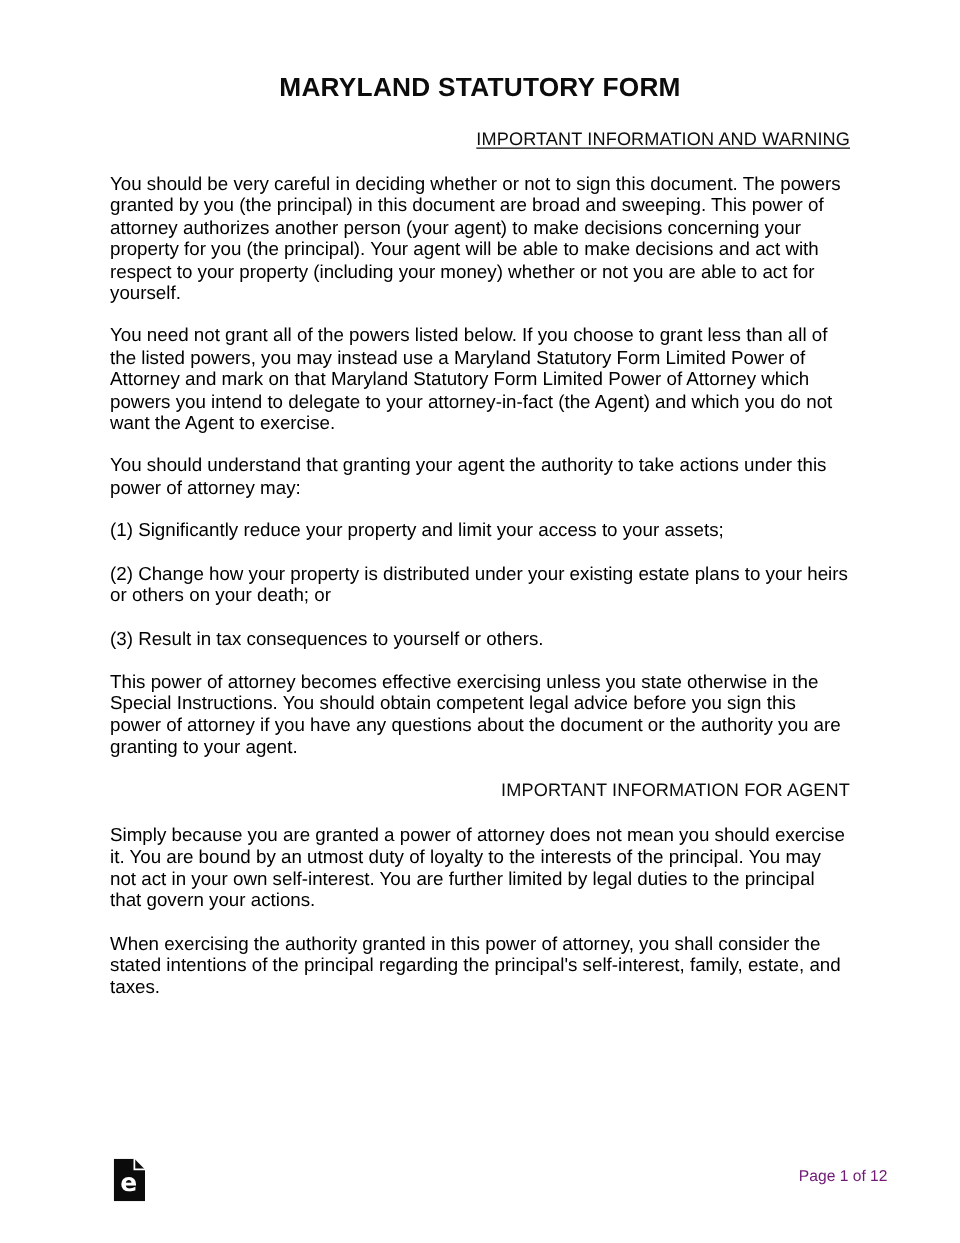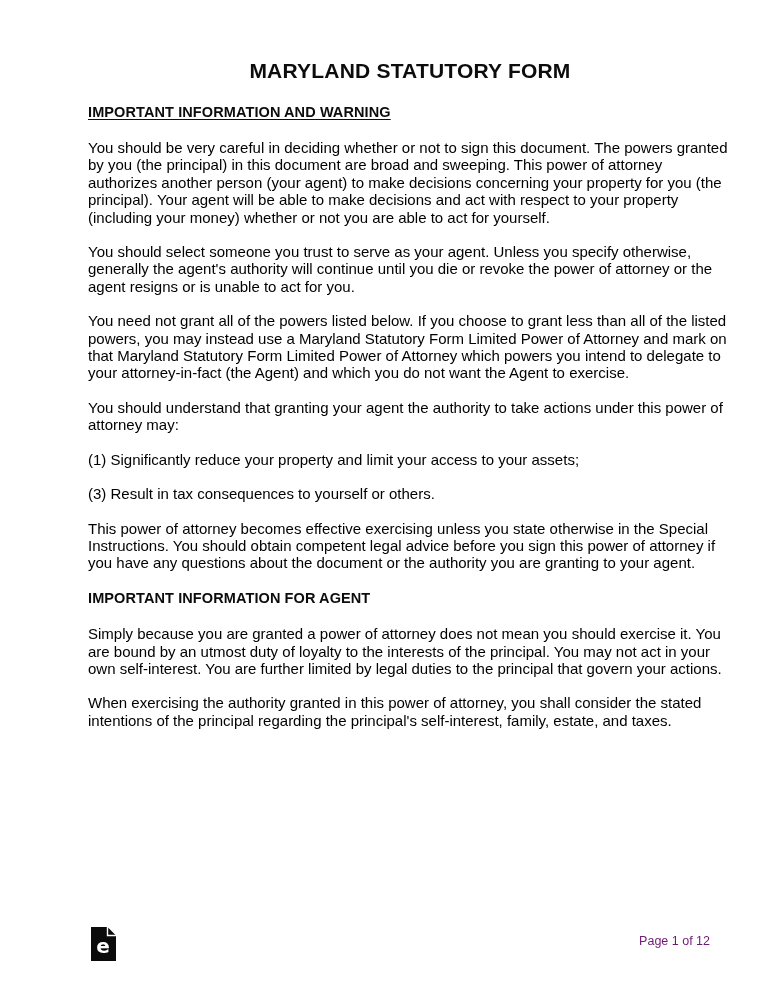--- a/index.html
+++ b/index.html
@@ -9,40 +9,40 @@
   }
   body {
     width: 768px;
     height: 994px;
     position: relative;
     font-family: "Liberation Sans", sans-serif;
     color: #1d1d1d;
     overflow: hidden;
   }
   .page {
-    padding: 57px 36px 0 88px;
+    padding: 57px 88px 0 88px;
   }
   .doc-title {
     margin: 0;
     font-size: 21px;
     line-height: 28.5px;
     font-weight: bold;
     text-align: center;
     color: #0c0c0c;
     letter-spacing: 0.2px;
   }
   .doc-title .title-line {
     display: block;
   }
   .section-heading {
     margin: 18px 0 18px 0;
     font-size: 14.5px;
     line-height: 17.5px;
-    font-weight: bold;
-    text-align: left;
+    font-weight: normal;
+    text-align: right;
     color: #0c0c0c;
     letter-spacing: 0.1px;
   }
   .section-heading.underlined {
     text-decoration: underline;
     text-underline-offset: 2px;
   }
   p.body-par {
     margin: 0 0 17px 0;
     font-size: 15px;
@@ -78,24 +78,24 @@
 
 <div class="page">
 
   <h1 class="doc-title">
     <span class="title-line">MARYLAND STATUTORY FORM</span>
   </h1>
 
   <h2 class="section-heading underlined">IMPORTANT INFORMATION AND WARNING</h2>
 
   <p class="body-par">You should be very careful in deciding whether or not to sign this document. The powers granted by you (the principal) in this document are broad and sweeping. This power of attorney authorizes another person (your agent) to make decisions concerning your property for you (the principal). Your agent will be able to make decisions and act with respect to your property (including your money) whether or not you are able to act for yourself.</p>
-  <p class="body-par">You should select someone you trust to serve as your agent. Unless you specify otherwise, generally the agent's authority will continue until you die or revoke the power of attorney or the agent resigns or is unable to act for you.</p>
   <p class="body-par">You need not grant all of the powers listed below. If you choose to grant less than all of the listed powers, you may instead use a Maryland Statutory Form Limited Power of Attorney and mark on that Maryland Statutory Form Limited Power of Attorney which powers you intend to delegate to your attorney-in-fact (the Agent) and which you do not want the Agent to exercise.</p>
   <p class="body-par">You should understand that granting your agent the authority to take actions under this power of attorney may:</p>
   <p class="body-par">(1) Significantly reduce your property and limit your access to your assets;</p>
+  <p class="body-par">(2) Change how your property is distributed under your existing estate plans to your heirs or others on your death; or</p>
   <p class="body-par">(3) Result in tax consequences to yourself or others.</p>
   <p class="body-par">This power of attorney becomes effective exercising unless you state otherwise in the Special Instructions. You should obtain competent legal advice before you sign this power of attorney if you have any questions about the document or the authority you are granting to your agent.</p>
 
   <h2 class="section-heading">IMPORTANT INFORMATION FOR AGENT</h2>
 
   <p class="body-par">Simply because you are granted a power of attorney does not mean you should exercise it. You are bound by an utmost duty of loyalty to the interests of the principal. You may not act in your own self-interest. You are further limited by legal duties to the principal that govern your actions.</p>
   <p class="body-par">When exercising the authority granted in this power of attorney, you shall consider the stated intentions of the principal regarding the principal's self-interest, family, estate, and taxes.</p>
 
 </div>
 

